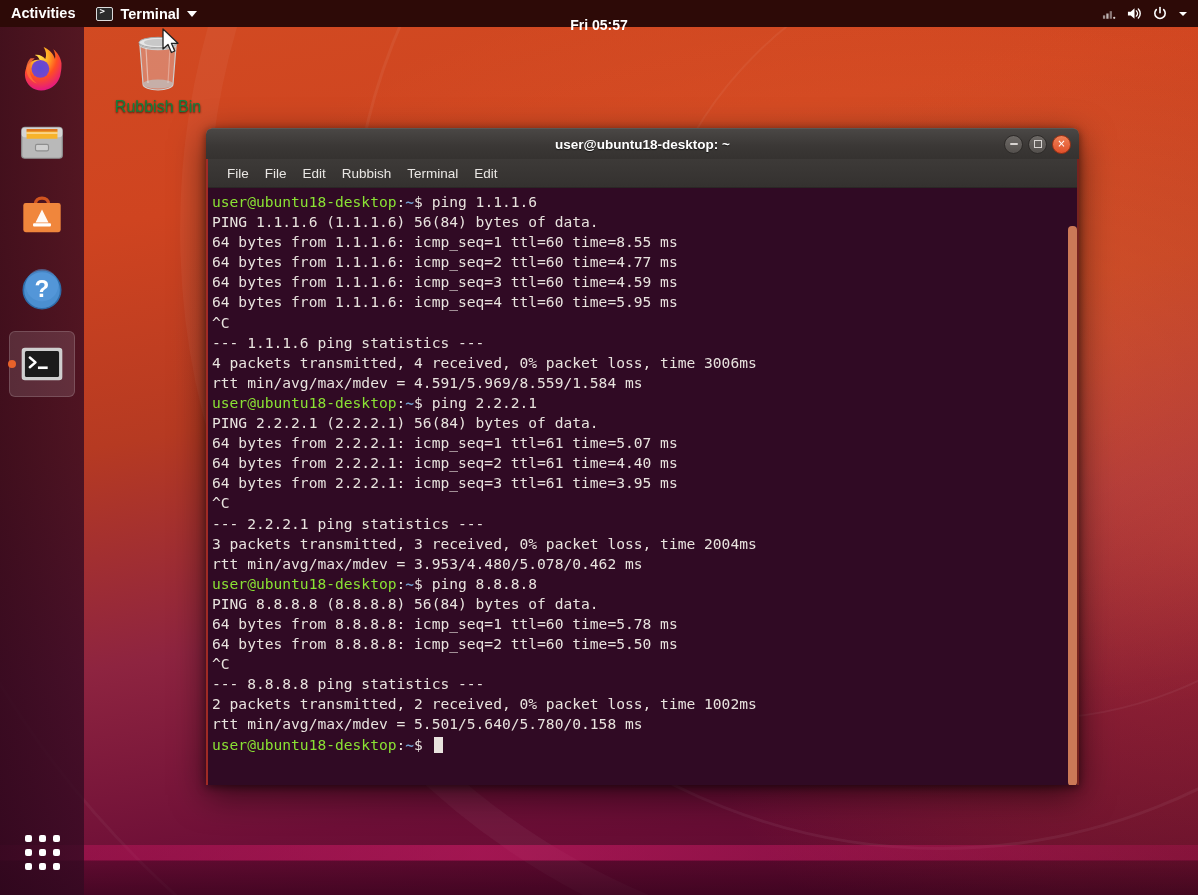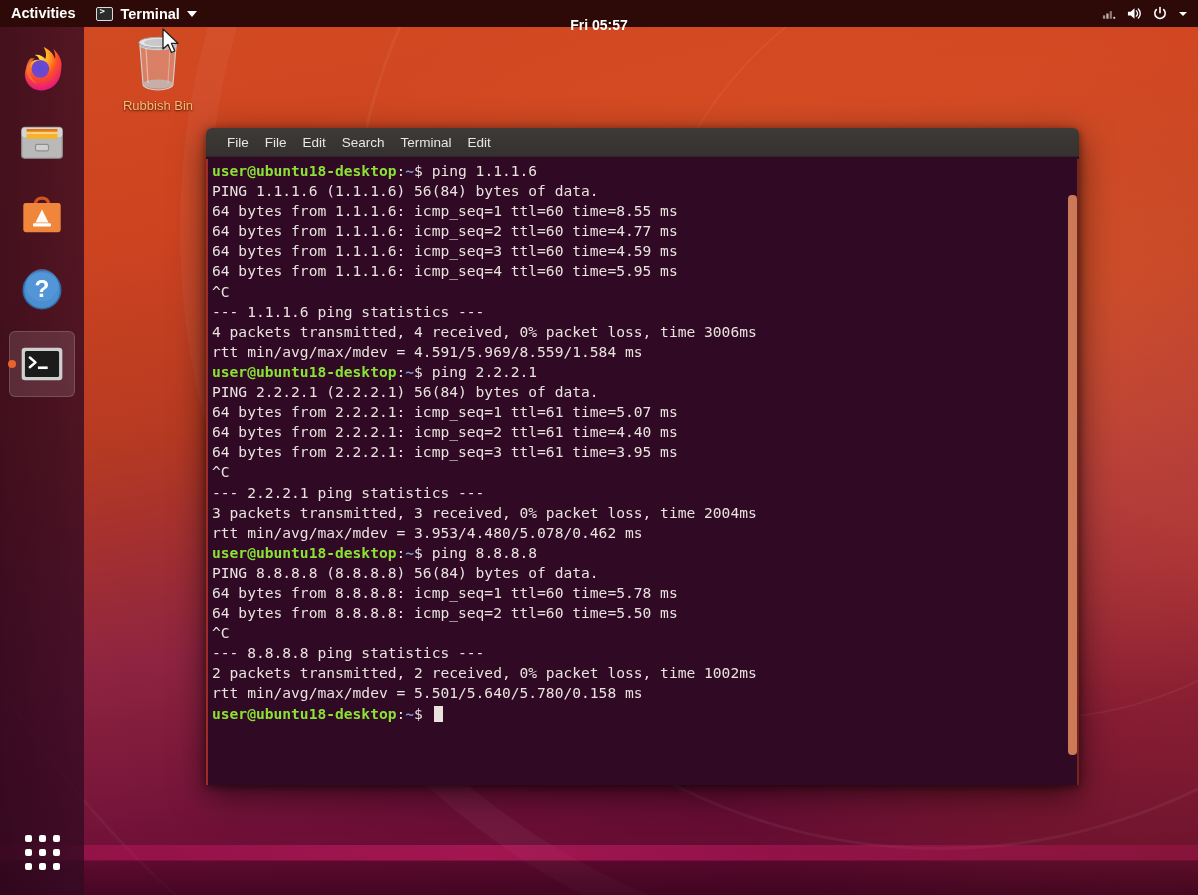--- a/index.html
+++ b/index.html
@@ -96,21 +96,21 @@
   
   .ic { width:52px; height:52px; display:block; }
 
   
   #trash {
     position:absolute; left:112px; top:30px; width:92px;
     display:flex; flex-direction:column; align-items:center; gap:2px;
     z-index:10; cursor:pointer;
   }
   #trash .label {
-    color:#fdba74; font-size:13px; text-shadow:0 1px 2px rgba(0,0,0,0.75);
+    color:#15803d; font-size:16px; text-shadow:0 1px 2px rgba(0,0,0,0.75);
     font-family:"Liberation Sans", sans-serif; white-space:nowrap;
   }
   #cursor { position:absolute; left:161px; top:28px; z-index:90; pointer-events:none; }
 
   
   #term {
     position:absolute; left:206px; top:128px; width:873px; height:657px;
     z-index:30;
     box-shadow:0 10px 34px rgba(0,0,0,0.55), 0 2px 8px rgba(0,0,0,0.5);
     border-radius:6px 6px 0 0;
@@ -159,21 +159,21 @@
     padding:4px 0 0 6px;
   }
   #termtext {
     font-family:"DejaVu Sans Mono","Liberation Mono", monospace;
     font-size:14.6px; line-height:20.1px;
     color:#e8e3de;
     white-space:pre;
     letter-spacing:0px;
   }
   .tl { display:block; height:20.1px; }
-  .pr-user { color:#8ae234; font-weight:bold; }
+  .pr-user { color:#8ae234; font-weight:normal; }
   .pr-colon { color:#e8e3de; }
   .pr-path { color:#729fcf; font-weight:bold; }
   .pr-dollar { color:#e8e3de; }
   .cursor-blk {
     display:inline-block; width:9px; height:16px; background:#e8e3de;
     vertical-align:-3px; margin-left:2px;
   }
   #scrollbar {
     position:absolute; right:2px; top:38px; width:9px; bottom:4px;
     background:transparent;
@@ -333,26 +333,38 @@
 </div>
 
 <div id="cursor">
   <svg width="20" height="28" viewBox="0 0 20 28">
     <path d="M2 1 L2 21 L7 16.5 L10.4 24.5 L13.8 23 L10.4 15.3 L17 15.3 Z" fill="#ffffff" stroke="#222222" stroke-width="1.3" stroke-linejoin="round"></path>
   </svg>
 </div>
 
 <div id="term">
 
+  <div id="titlebar">
+    <div id="title-text">user@ubuntu18-desktop: ~</div>
+    <div class="wbtns">
+      <div class="wbtn">
+          <span class="minus"></span>
+        </div>
+      <div class="wbtn">
+          <span class="sq"></span>
+        </div>
+      <div class="wbtn close">×</div>
+    </div>
+  </div>
 
   <div id="menubar">
     <div class="menu-item">File</div>
     <div class="menu-item">File</div>
     <div class="menu-item">Edit</div>
-    <div class="menu-item">Search</div>
+    <div class="menu-item">Rubbish</div>
     <div class="menu-item">Terminal</div>
     <div class="menu-item">Edit</div>
   </div>
 
   <div id="termbody">
     <div id="termtext"><span class="tl"><span class="pr-user">user@ubuntu18-desktop</span><span class="pr-colon">:</span><span class="pr-path">~</span><span class="pr-dollar">$</span><span> ping 1.1.1.6</span></span><span class="tl">PING 1.1.1.6 (1.1.1.6) 56(84) bytes of data.</span><span class="tl">64 bytes from 1.1.1.6: icmp_seq=1 ttl=60 time=8.55 ms</span><span class="tl">64 bytes from 1.1.1.6: icmp_seq=2 ttl=60 time=4.77 ms</span><span class="tl">64 bytes from 1.1.1.6: icmp_seq=3 ttl=60 time=4.59 ms</span><span class="tl">64 bytes from 1.1.1.6: icmp_seq=4 ttl=60 time=5.95 ms</span><span class="tl">^C</span><span class="tl">--- 1.1.1.6 ping statistics ---</span><span class="tl">4 packets transmitted, 4 received, 0% packet loss, time 3006ms</span><span class="tl">rtt min/avg/max/mdev = 4.591/5.969/8.559/1.584 ms</span><span class="tl"><span class="pr-user">user@ubuntu18-desktop</span><span class="pr-colon">:</span><span class="pr-path">~</span><span class="pr-dollar">$</span><span> ping 2.2.2.1</span></span><span class="tl">PING 2.2.2.1 (2.2.2.1) 56(84) bytes of data.</span><span class="tl">64 bytes from 2.2.2.1: icmp_seq=1 ttl=61 time=5.07 ms</span><span class="tl">64 bytes from 2.2.2.1: icmp_seq=2 ttl=61 time=4.40 ms</span><span class="tl">64 bytes from 2.2.2.1: icmp_seq=3 ttl=61 time=3.95 ms</span><span class="tl">^C</span><span class="tl">--- 2.2.2.1 ping statistics ---</span><span class="tl">3 packets transmitted, 3 received, 0% packet loss, time 2004ms</span><span class="tl">rtt min/avg/max/mdev = 3.953/4.480/5.078/0.462 ms</span><span class="tl"><span class="pr-user">user@ubuntu18-desktop</span><span class="pr-colon">:</span><span class="pr-path">~</span><span class="pr-dollar">$</span><span> ping 8.8.8.8</span></span><span class="tl">PING 8.8.8.8 (8.8.8.8) 56(84) bytes of data.</span><span class="tl">64 bytes from 8.8.8.8: icmp_seq=1 ttl=60 time=5.78 ms</span><span class="tl">64 bytes from 8.8.8.8: icmp_seq=2 ttl=60 time=5.50 ms</span><span class="tl">^C</span><span class="tl">--- 8.8.8.8 ping statistics ---</span><span class="tl">2 packets transmitted, 2 received, 0% packet loss, time 1002ms</span><span class="tl">rtt min/avg/max/mdev = 5.501/5.640/5.780/0.158 ms</span><span class="tl"><span class="pr-user">user@ubuntu18-desktop</span><span class="pr-colon">:</span><span class="pr-path">~</span><span class="pr-dollar">$</span><span> </span><span class="cursor-blk"></span></span></div>
     <div id="scrollbar">
       <div id="scrollthumb"></div>
     </div>
   </div>

